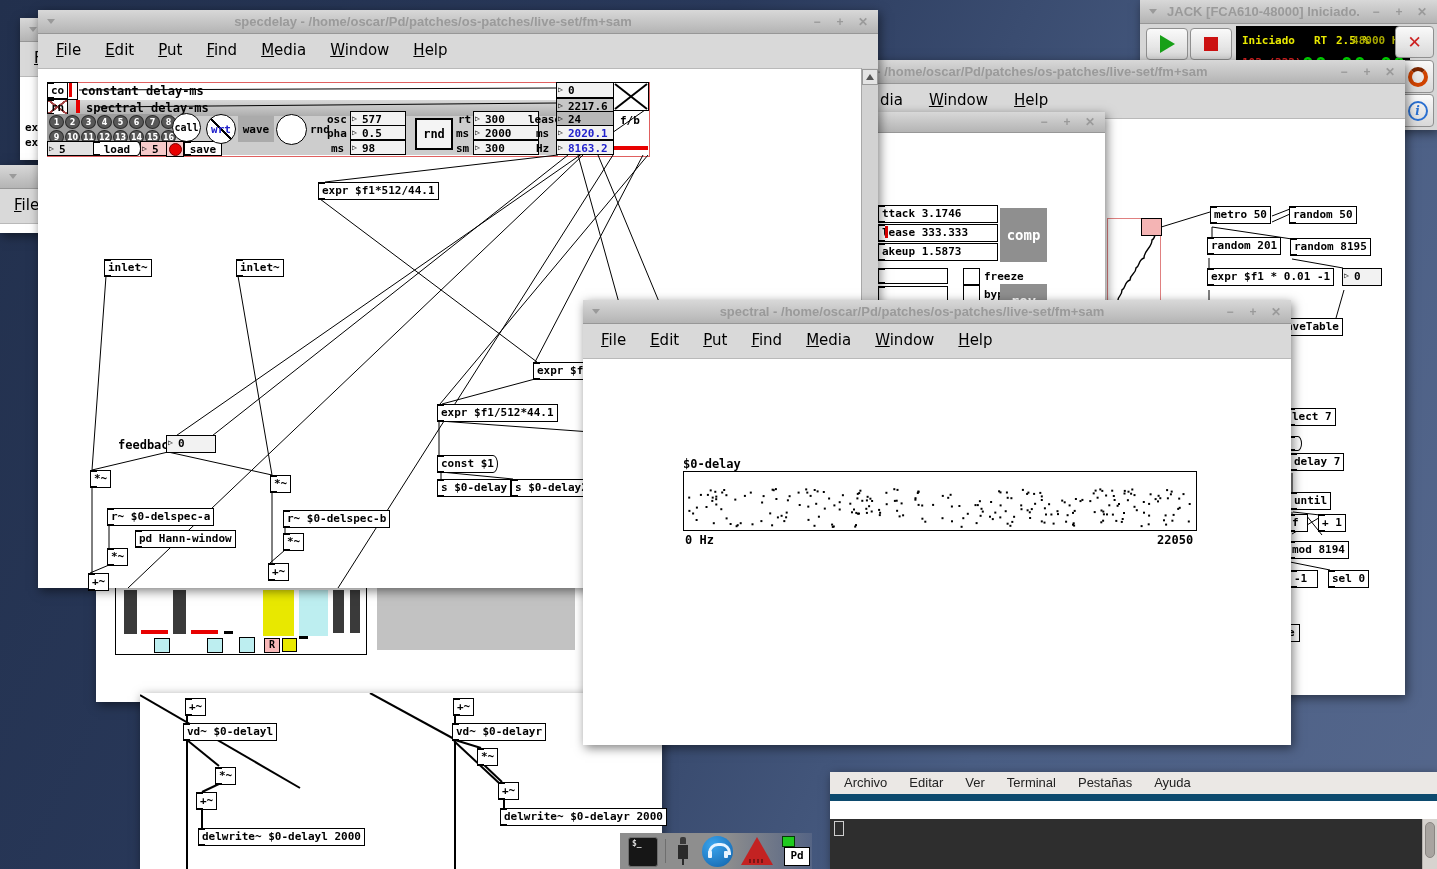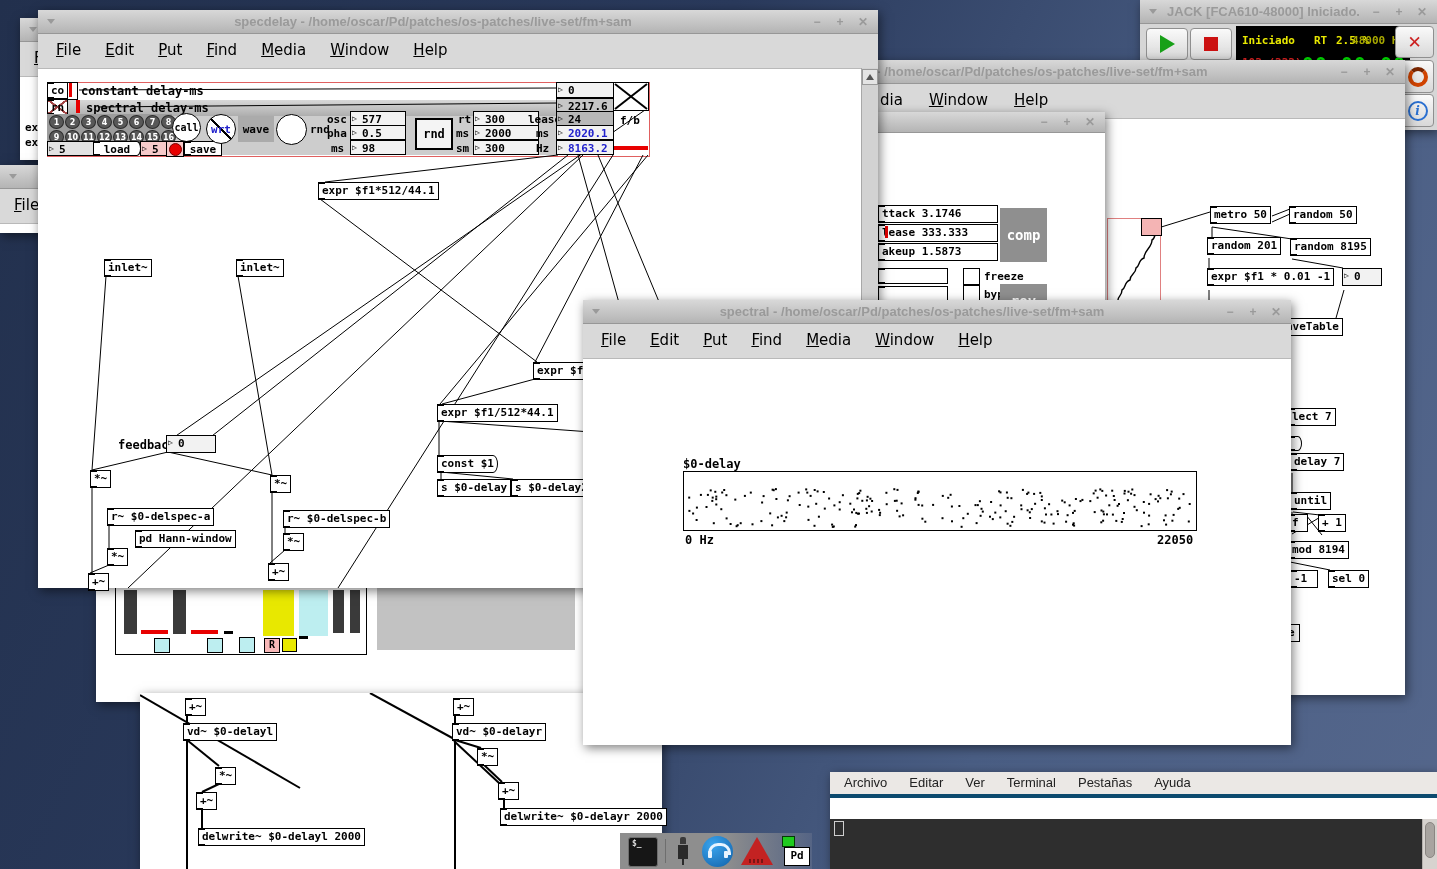--- a/index.html
+++ b/index.html
@@ -658,21 +658,21 @@
         <rect x="122.3" y="19.6" width="2" height="2"></rect>
         <rect x="99.3" y="48.1" width="2" height="2"></rect>
         <rect x="4.2" y="24.6" width="2" height="2"></rect>
       </svg>
   </div>
   <div class="pdtext" style="left:102px;top:233px;font-size:12px">0 Hz</div>
   <div class="pdtext" style="left:574px;top:233px;font-size:12px">22050</div>
 </div>
 
 <div class="win" style="left:830px;top:772px;width:607px;height:97px">
-  <div style="display:flex;gap:22px;background:#ebe8e5;border-bottom:4px solid #0c4a6e;padding:3px 0 4px 14px;font-size:13px;color:#222;font-family:'Liberation Sans',sans-serif">
+  <div style="display:flex;gap:22px;background:#ebe8e5;border-bottom:7px solid #0c4a6e;padding:3px 0 4px 14px;font-size:13px;color:#222;font-family:'Liberation Sans',sans-serif">
     <span class="mi">Archivo</span>
     <span class="mi">Editar</span>
     <span class="mi">Ver</span>
     <span class="mi">Terminal</span>
     <span class="mi">Pestañas</span>
     <span class="mi">Ayuda</span>
   </div>
   <div class="term-mono" style="position:absolute;left:0;right:14px;top:47px;bottom:0;background:#2e2e2e;padding:2px 4px;line-height:15px;overflow:hidden">
     <div>
       <span style="display:inline-block;width:8px;height:13px;border:1px solid #cfcfcf"></span>

